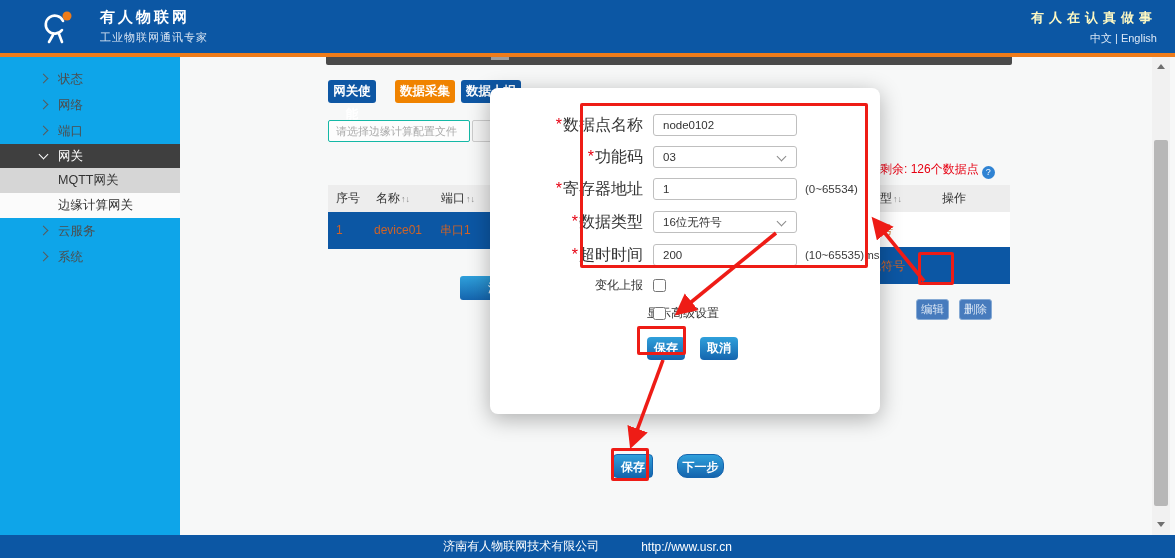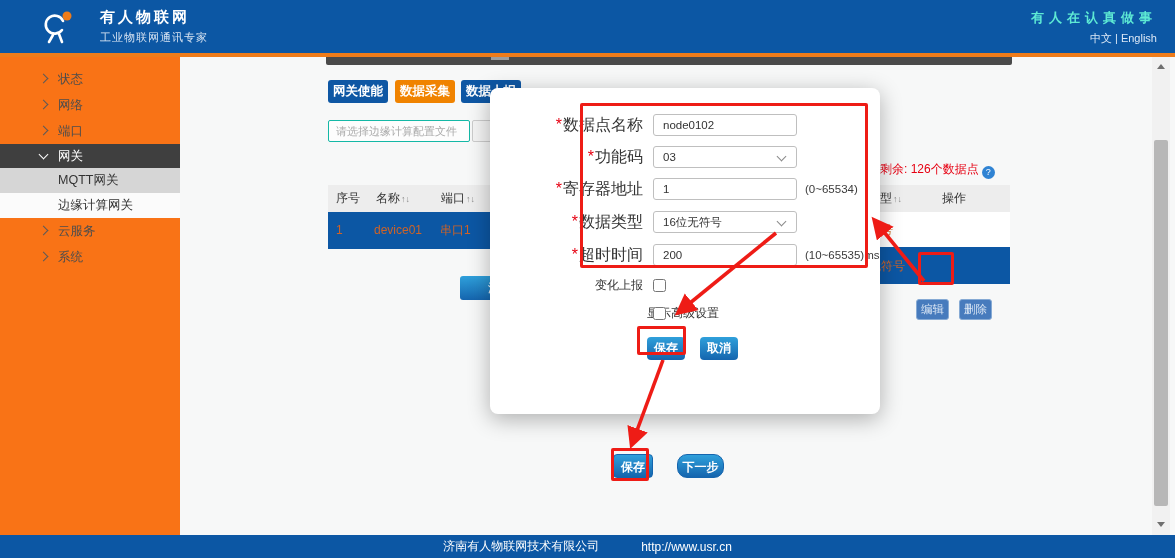--- a/index.html
+++ b/index.html
@@ -6,25 +6,25 @@
   *{box-sizing:border-box;font-family:"Liberation Sans","DejaVu Sans",sans-serif;}
   .stage{position:relative;width:1175px;height:558px;overflow:hidden;background:#f7f8f8;margin:0 auto;}
 
   
   .topbar{position:absolute;left:0;top:0;width:1175px;height:53px;background:#0c57a4;z-index:6;}
   .topbar-orange{position:absolute;left:0;top:53px;width:1175px;height:4px;background:#ef7c1a;z-index:6;}
   .brand{position:absolute;left:42px;top:8px;display:flex;align-items:center;gap:24px;}
   .brand-text .bn{color:#fff;font-size:15px;font-weight:bold;letter-spacing:3px;}
   .brand-text .bt{color:#d8e4f2;font-size:11px;margin-top:3px;letter-spacing:1px;}
   .top-right{position:absolute;right:18px;top:9px;text-align:right;}
-  .slogan{color:#5eead4;font-size:13px;letter-spacing:5px;font-weight:bold;}
+  .slogan{color:#fef9c3;font-size:13px;letter-spacing:5px;font-weight:bold;}
   .lang{color:#dce8f6;font-size:11px;margin-top:4px;}
 
   
-  .sidebar{position:absolute;left:0;top:57px;width:180px;height:478px;background:#f97316;z-index:2;}
+  .sidebar{position:absolute;left:0;top:57px;width:180px;height:478px;background:#0ea5e9;z-index:2;}
   .side-item{position:relative;height:26px;line-height:26px;font-size:12.5px;color:#4d4d4d;padding-left:58px;cursor:pointer;}
   .side-item .chev{position:absolute;left:40px;top:9px;width:7px;height:7px;border-right:1.5px solid #5a5a5a;border-bottom:1.5px solid #5a5a5a;transform:rotate(-45deg);}
   .side-item.dark{background:#3f3f3f;color:#fff;height:24px;line-height:24px;}
   .side-item.dark .chev{border-color:#fff;transform:rotate(45deg);top:7px;}
   .side-sub{height:25px;line-height:25px;font-size:12.5px;color:#333;padding-left:58px;cursor:pointer;}
   .side-sub.mqtt{background:#d6d6d6;}
   .side-sub.active{background:#fbfbfb;}
 
   
   .content{position:absolute;left:180px;top:57px;width:972px;height:478px;background:#f7f8f8;z-index:1;}
@@ -142,21 +142,21 @@
       <span class="chev"></span>
       <span>系统</span>
     </div>
   </div>
 
   <div class="content">
     <div class="section-bar">
       <div class="section-smudge"></div>
     </div>
 
-    <div class="tab blue" style="left:148px;width:60px;">网关使能</div>
+    <div class="tab blue" style="left:148px;width:48px;">网关使能</div>
     <div class="tab orange" style="left:215px;width:60px;">数据采集</div>
     <div class="tab blue" style="left:281px;width:60px;">数据上报</div>
 
     <input class="file-input" type="text" placeholder="请选择边缘计算配置文件" style="">
     <div class="choose-btn">选择</div>
 
     <div class="tbl-head" style="left:148px;top:128px;width:162px;">
       <span class="cell" style="left:8px;">序号</span>
       <span class="cell" style="left:48px;"><span>名称</span><span class="sorticon">↑↓</span></span>
       <span class="cell" style="left:113px;"><span>端口</span><span class="sorticon">↑↓</span></span>

